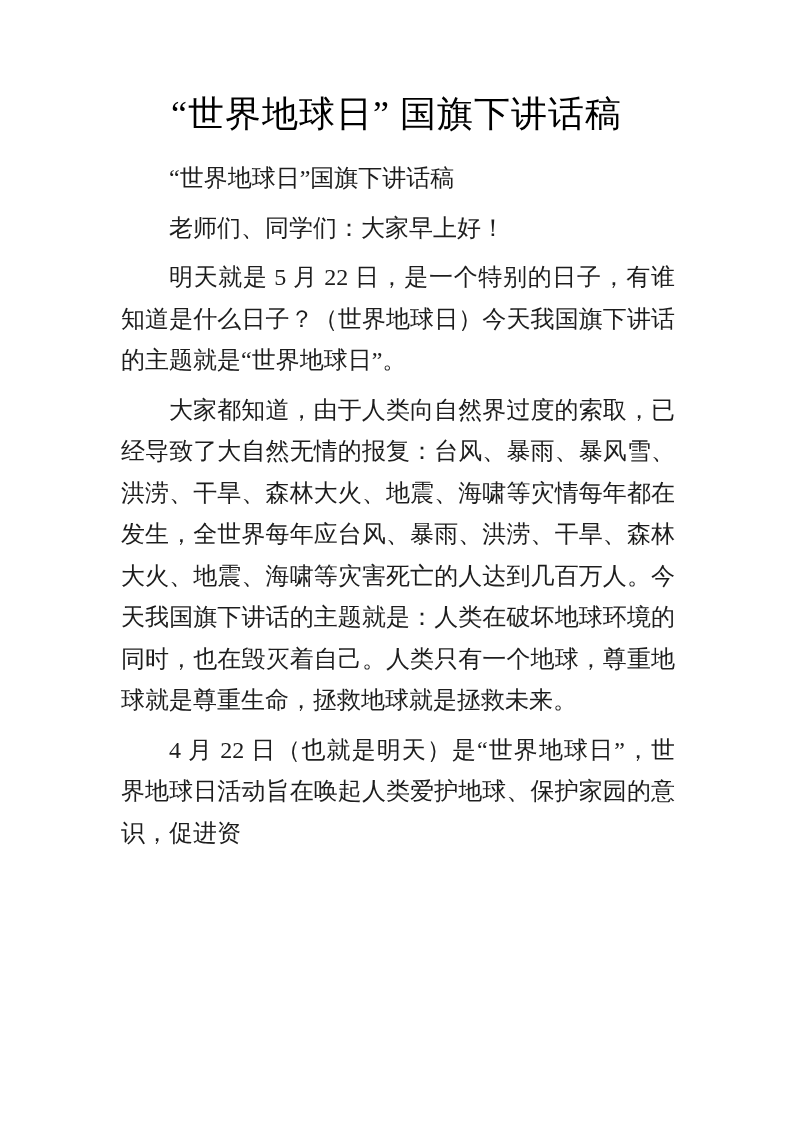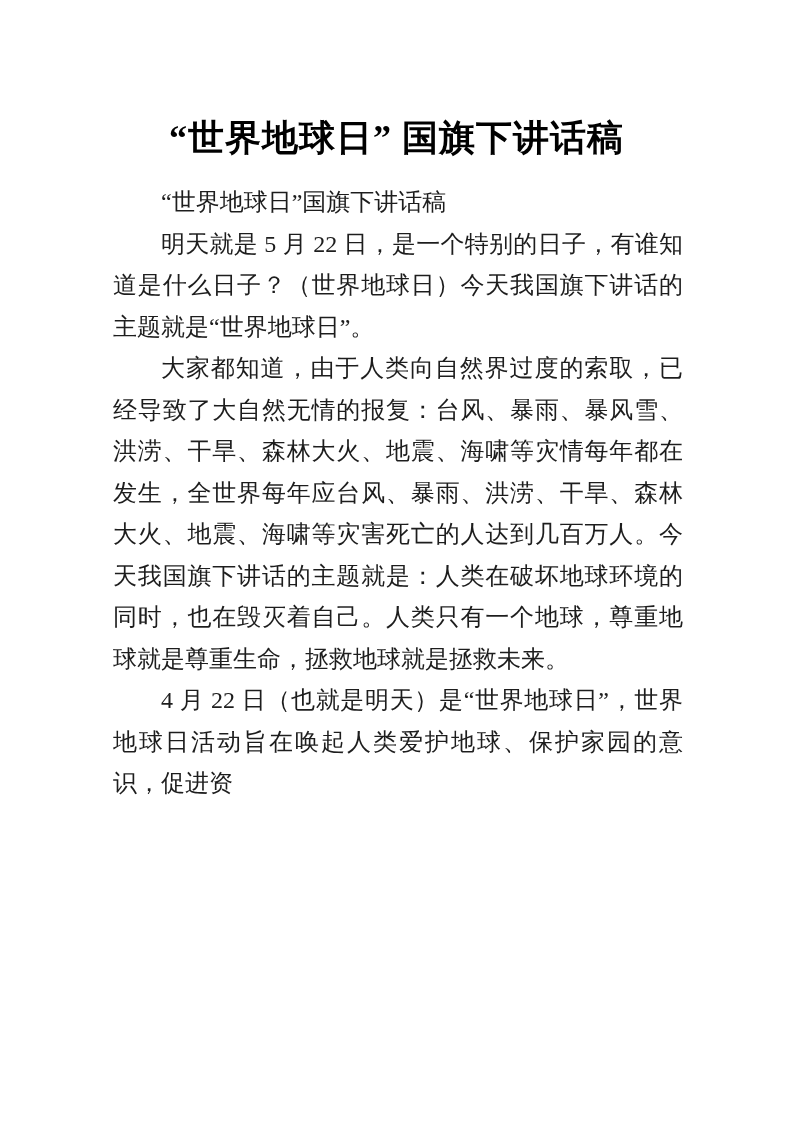--- a/index.html
+++ b/index.html
@@ -14,47 +14,48 @@
   }
   .page {
     position: relative;
     width: 793px;
     height: 1122px;
     background: #ffffff;
     overflow: hidden;
   }
   .doc-title {
     margin: 0;
-    padding-top: 116px;
+    padding-top: 92px;
     font-size: 36px;
     line-height: 44px;
-    font-weight: 700;
+    font-weight: 400;
     text-align: center;
     color: #000000;
     letter-spacing: 1px;
   }
   .doc-body {
     margin: 22px 110px 0 113px;
     width: 570px;
     font-size: 24px;
     line-height: 41.5px;
     color: #1d1d1d;
     text-align: justify;
     text-justify: inter-ideograph;
   }
   .doc-body p {
-    margin: 0;
+    margin: 8px;
     padding: 0;
     text-indent: 2em;
   }
 </style>
 </head>
 <body>
 
 <div class="page">
   <h1 class="doc-title">“世界地球日” 国旗下讲话稿</h1>
   <div class="doc-body">
       <p>“世界地球日”国旗下讲话稿</p>
+      <p>老师们、同学们：大家早上好！</p>
       <p>明天就是 5 月 22 日，是一个特别的日子，有谁知道是什么日子？（世界地球日）今天我国旗下讲话的主题就是“世界地球日”。</p>
       <p>大家都知道，由于人类向自然界过度的索取，已经导致了大自然无情的报复：台风、暴雨、暴风雪、洪涝、干旱、森林大火、地震、海啸等灾情每年都在发生，全世界每年应台风、暴雨、洪涝、干旱、森林大火、地震、海啸等灾害死亡的人达到几百万人。今天我国旗下讲话的主题就是：人类在破坏地球环境的同时，也在毁灭着自己。人类只有一个地球，尊重地球就是尊重生命，拯救地球就是拯救未来。</p>
       <p>4 月 22 日（也就是明天）是“世界地球日”，世界地球日活动旨在唤起人类爱护地球、保护家园的意识，促进资</p>
     </div>
 </div>
 
 </body></html>

